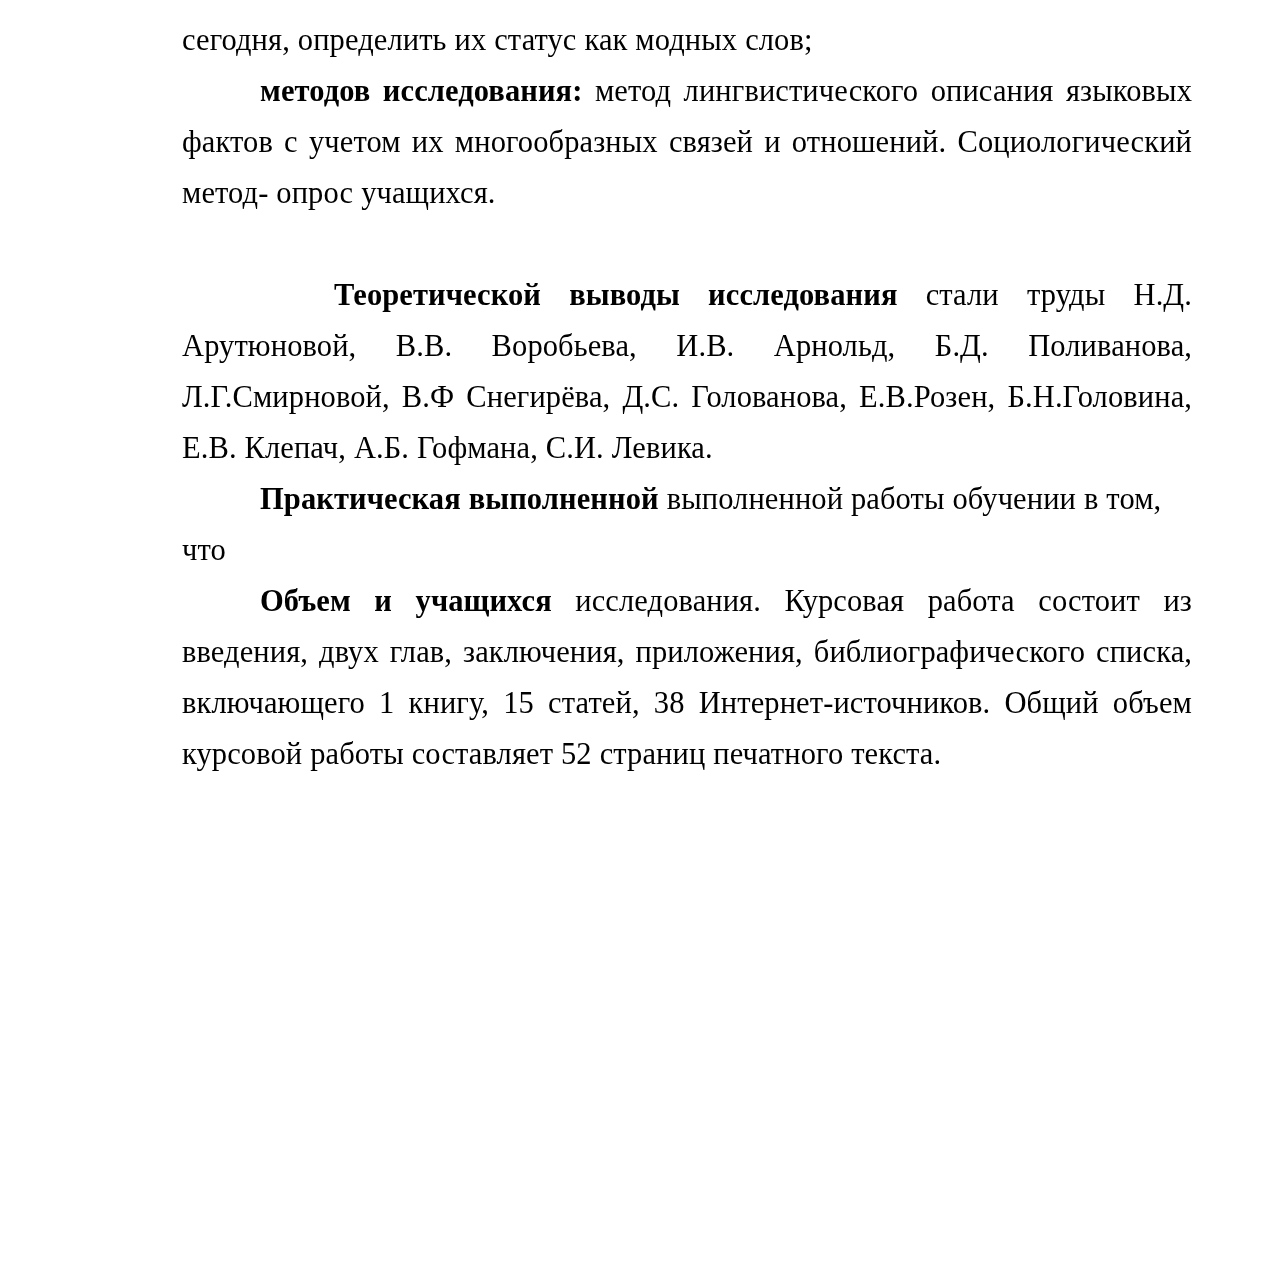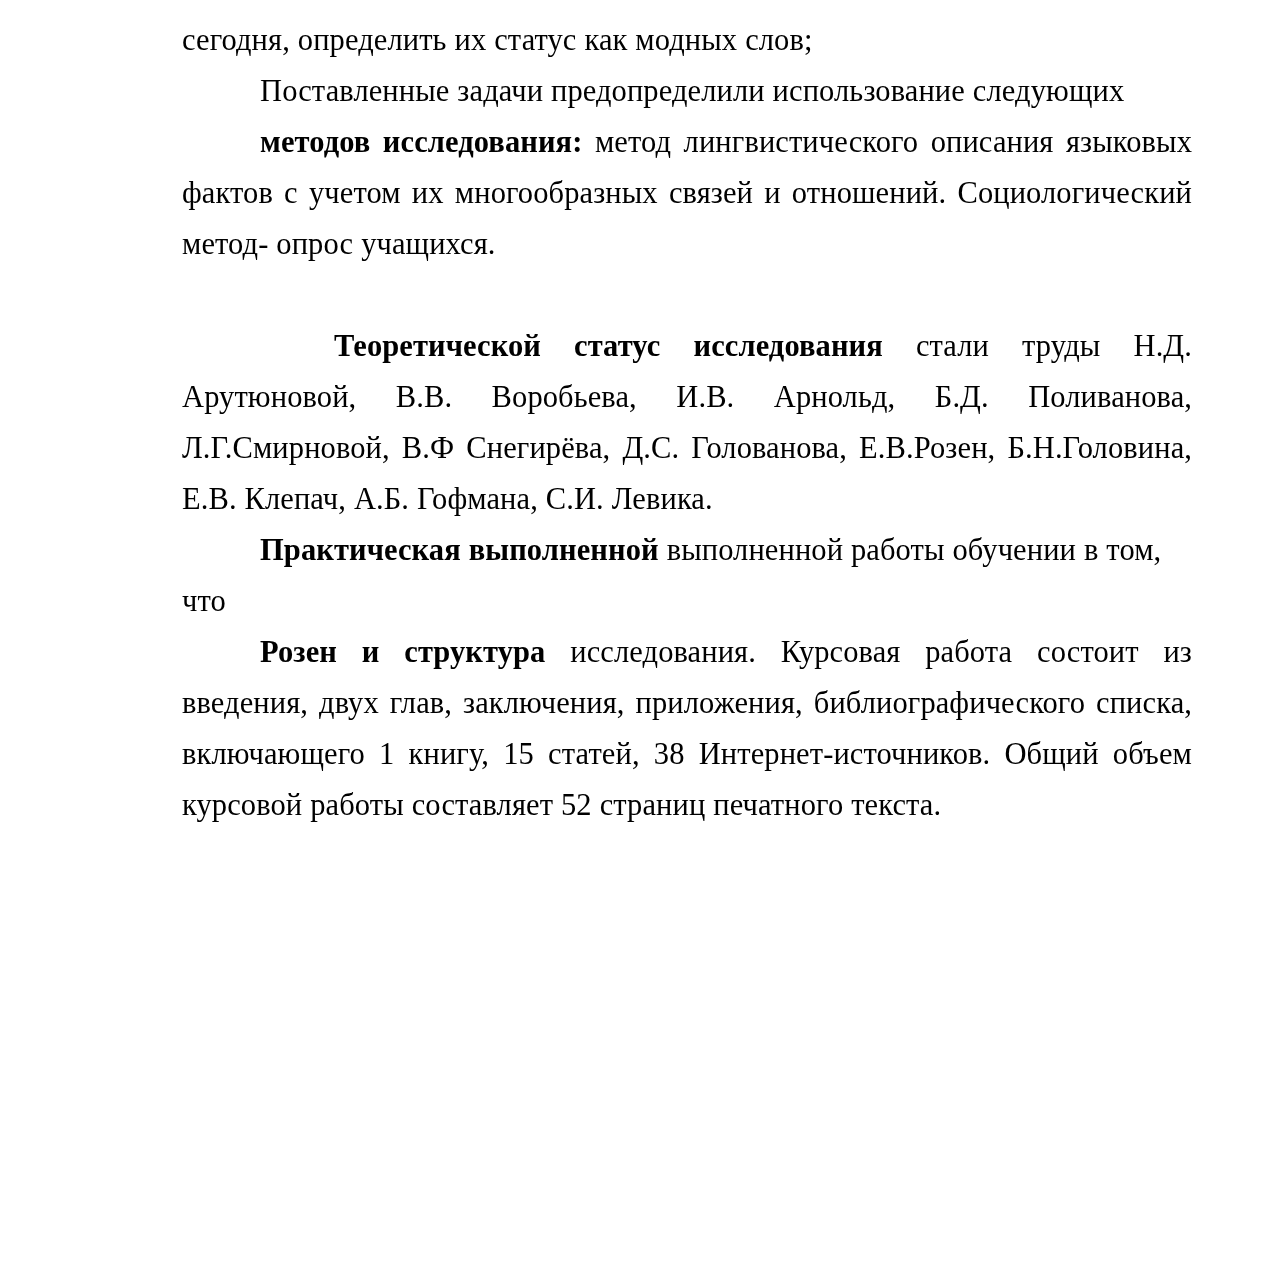--- a/index.html
+++ b/index.html
@@ -69,27 +69,26 @@
 </style>
 </head>
 <body>
 
 <div id="page">
   <div id="doc-body">
 
     <p class="para left-flush">сегодня, определить их статус как модных слов;</p>
 
 
-    <p class="para indent-md left-flush">Поставленные задачи предопределили использование следующих</p>
 
     <p class="para indent-md"><b class="bold">методов исследования:</b><span> метод лингвистического описания языковых фактов с учетом их многообразных связей и отношений. Социологический метод- опрос учащихся.</span></p>
 
     <div class="gap-line"></div>
 
-    <p class="para indent-lg"><b class="bold">Теоретической статус исследования</b><span> стали труды Н.Д. Арутюновой, В.В. Воробьева, И.В. Арнольд, Б.Д. Поливанова, Л.Г.Смирновой, В.Ф Снегирёва, Д.С. Голованова, Е.В.Розен, Б.Н.Головина, Е.В. Клепач, А.Б. Гофмана, С.И. Левика.</span></p>
+    <p class="para indent-lg"><b class="bold">Теоретической выводы исследования</b><span> стали труды Н.Д. Арутюновой, В.В. Воробьева, И.В. Арнольд, Б.Д. Поливанова, Л.Г.Смирновой, В.Ф Снегирёва, Д.С. Голованова, Е.В.Розен, Б.Н.Головина, Е.В. Клепач, А.Б. Гофмана, С.И. Левика.</span></p>
 
     <p class="para indent-md left-flush"><b class="bold">Практическая выполненной</b><span> выполненной работы обучении в том, что</span></p>
 
 
-    <p class="para indent-md"><b class="bold">Розен и структура</b><span> исследования. Курсовая работа состоит из введения, двух глав, заключения, приложения, библиографического списка, включающего 1 книгу, 15 статей, 38 Интернет-источников. Общий объем курсовой работы составляет 52 страниц печатного текста.</span></p>
+    <p class="para indent-md"><b class="bold">Объем и учащихся</b><span> исследования. Курсовая работа состоит из введения, двух глав, заключения, приложения, библиографического списка, включающего 1 книгу, 15 статей, 38 Интернет-источников. Общий объем курсовой работы составляет 52 страниц печатного текста.</span></p>
 
   </div>
 </div>
 
 </body></html>

